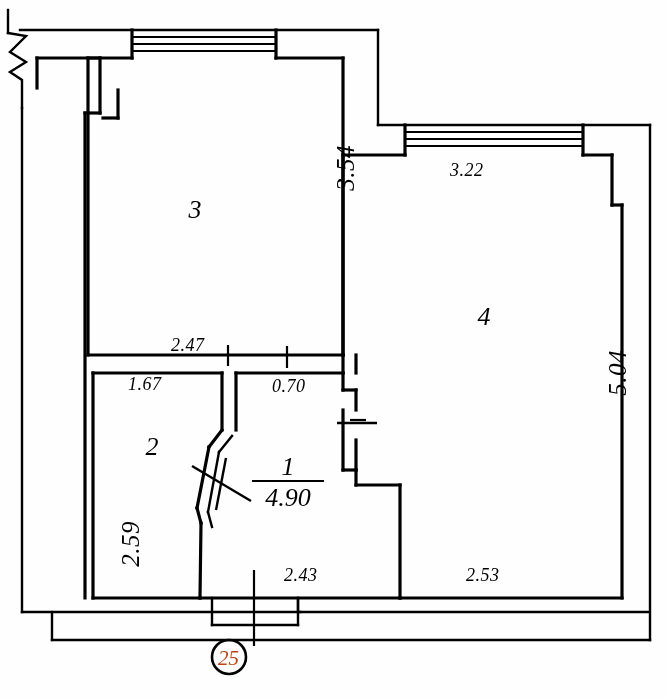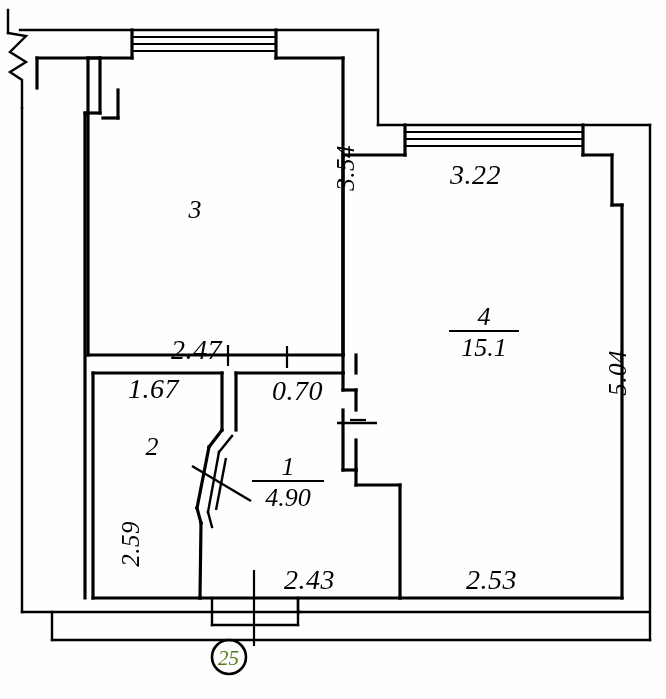--- a/index.html
+++ b/index.html
@@ -65,21 +65,21 @@
   
   .txt {
     position: absolute;
     font-family: "Liberation Serif", serif;
     font-style: italic;
     color: #000000;
     white-space: nowrap;
     line-height: 1;
   }
   .dim {
-    font-size: 28px;
+    font-size: 18px;
     letter-spacing: 0.5px;
   }
   .dim-rot {
     font-size: 25px;
     letter-spacing: 0.5px;
     transform-origin: left top;
   }
   .room-label {
     text-align: center;
   }
@@ -93,21 +93,21 @@
     font-style: italic;
     line-height: 1.15;
     border-top: 2.3px solid #000;
     padding-top: 1px;
   }
   .marker-num {
     position: absolute;
     font-size: 21px;
     font-style: italic;
     font-family: "Liberation Serif", serif;
-    color: #4d7c0f;
+    color: #c2410c;
   }
 </style>
 </head>
 <body>
 
 <div id="plan-root">
 
   <svg id="plan-svg" viewBox="0 0 666 699" xmlns="http://www.w3.org/2000/svg">
 
     <g>
@@ -231,21 +231,20 @@
     </g>
 
   </svg>
 
   <div class="txt room-label" style="left:160px; top:196px; width:70px;">
     <div class="room-num">3</div>
   </div>
 
   <div class="txt room-label" style="left:449px; top:303px; width:70px;">
     <div class="room-num">4</div>
-    <div class="room-area">15.1</div>
   </div>
 
   <div class="txt room-label" style="left:116px; top:433px; width:72px;">
     <div class="room-num">2</div>
   </div>
 
   <div class="txt room-label" style="left:252px; top:453px; width:72px;">
     <div class="room-num">1</div>
     <div class="room-area">4.90</div>
   </div>

